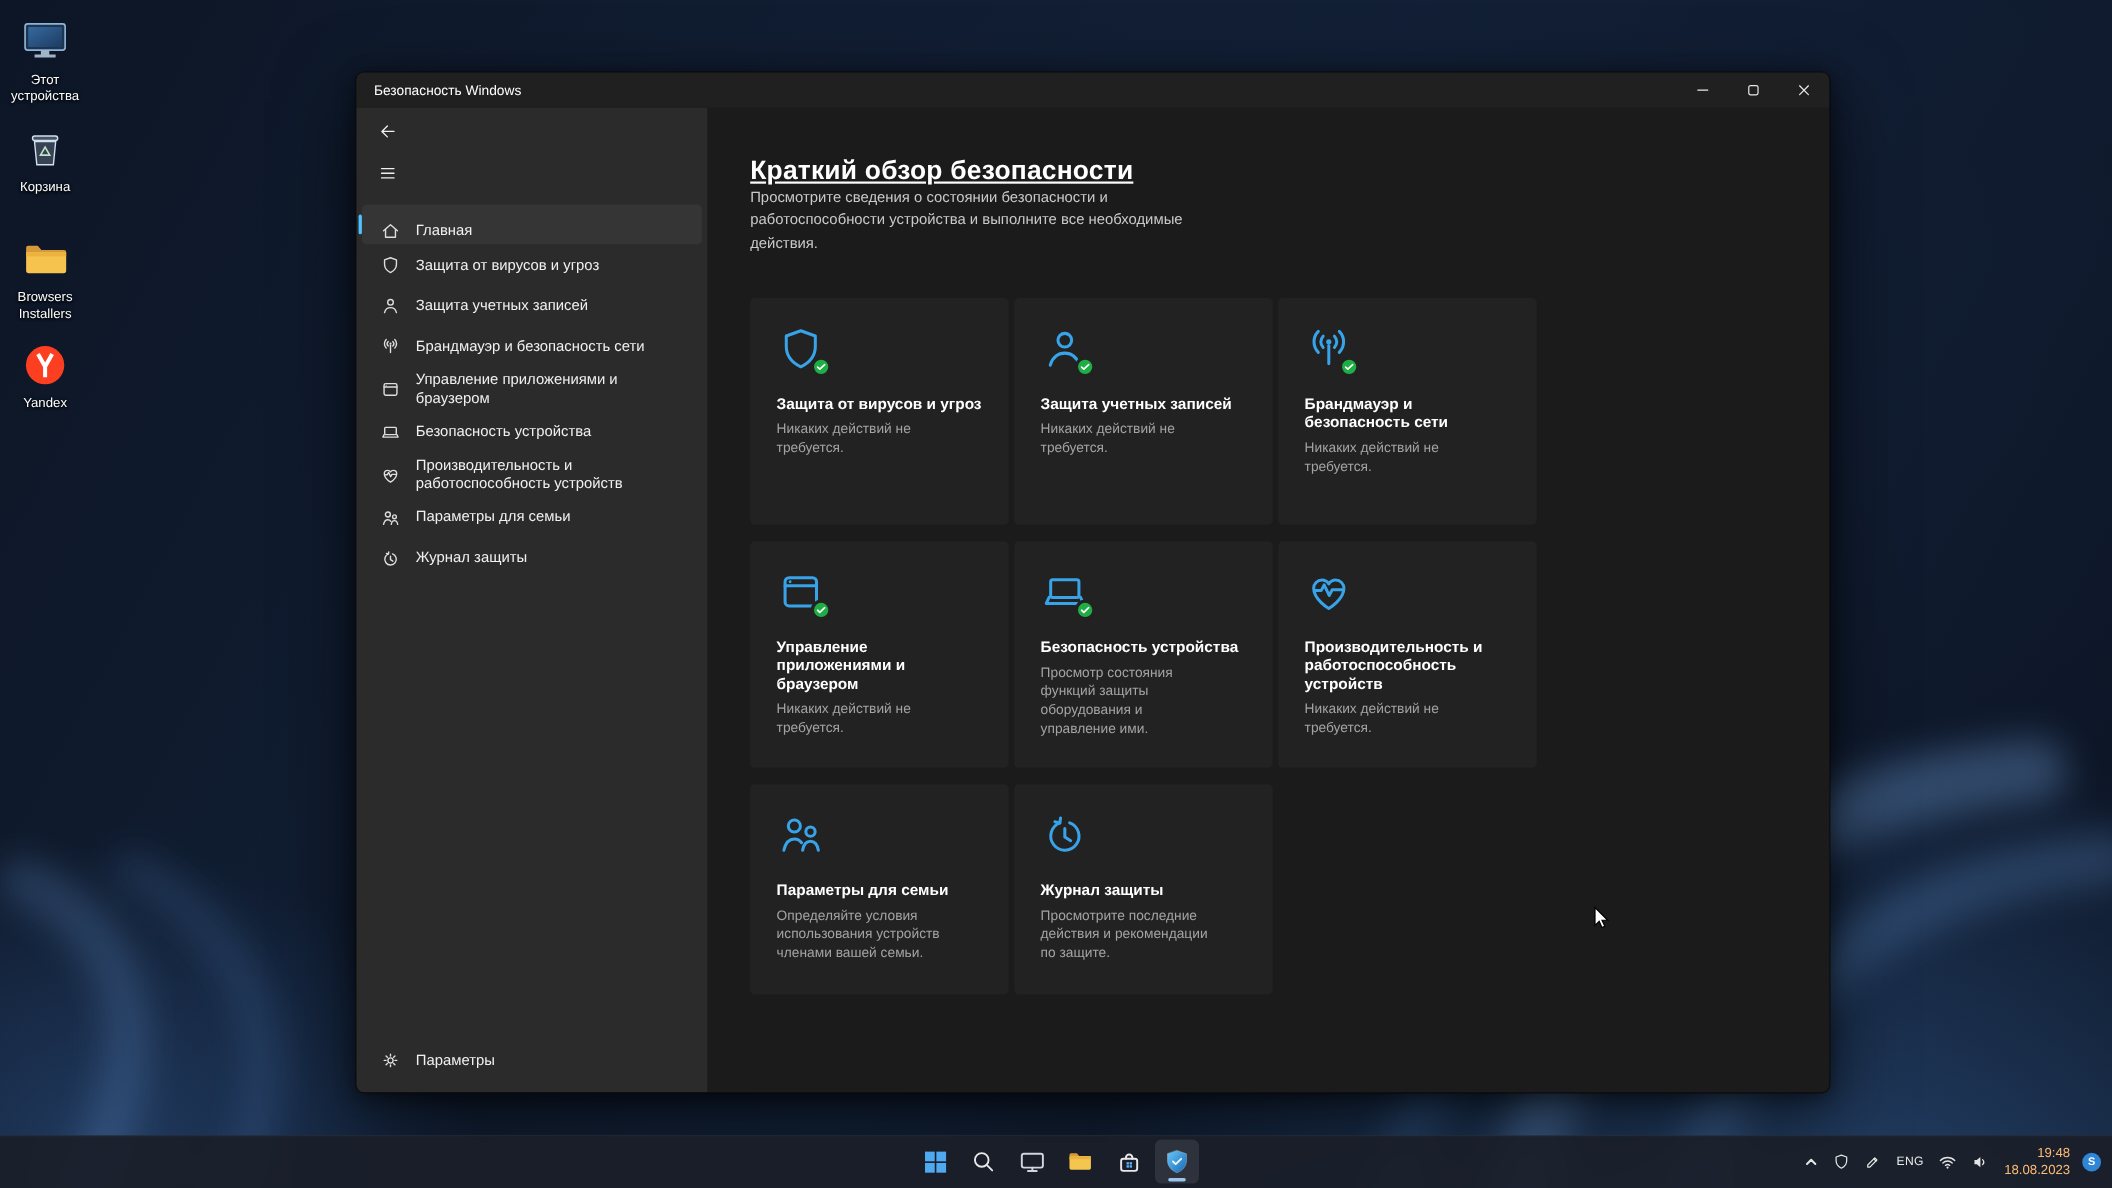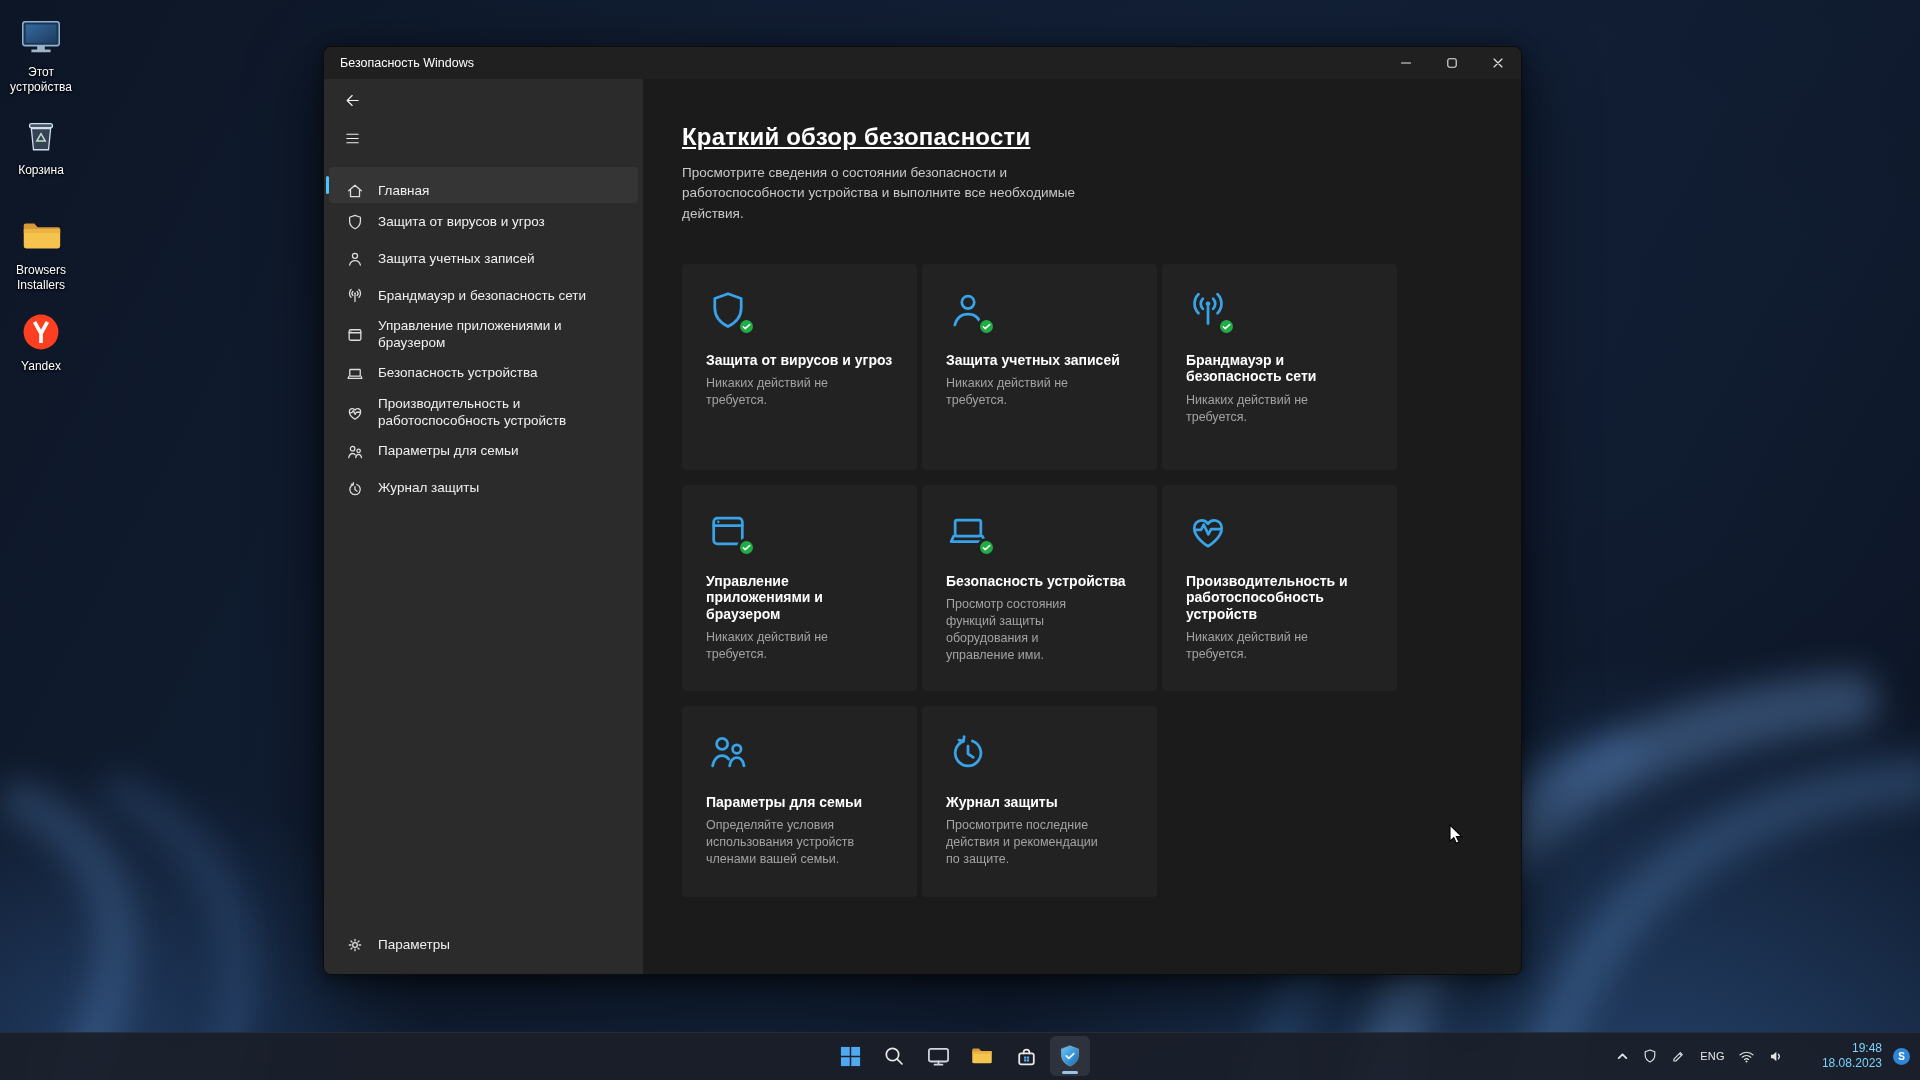--- a/index.html
+++ b/index.html
@@ -23,21 +23,21 @@
   svg.ic.checkmark { stroke:#fff; stroke-width:3.4; }
 
   
   .desk-icons { position:absolute; left:2px; top:0; width:78px; }
   .desk-icon { position:absolute; left:0; width:78px; display:flex; flex-direction:column; align-items:center; cursor:default; }
   .desk-art { height:46px; display:flex; align-items:flex-end; justify-content:center; }
   .desk-label { margin-top:5px; font-size:12px; line-height:1.25; color:#fff; text-align:center;
                 text-shadow:0 1px 2px rgba(0,0,0,.9), 0 0 3px rgba(0,0,0,.7); }
 
   
-  .window { position:absolute; left:323px; top:46px; width:1199px; height:929px;
+  .window { position:absolute; left:323px; top:65px; width:1341px; height:929px;
             border-radius:8px; overflow:hidden; background:#1b1b1b;
             border:1px solid rgba(0,0,0,.55);
             box-shadow:0 24px 70px rgba(0,0,0,.6), 0 4px 18px rgba(0,0,0,.45); }
   .titlebar { height:32px; background:#202020; display:flex; align-items:center; }
   .win-title { padding-left:16px; font-size:12.5px; color:#ffffff; }
   .caption { margin-left:auto; display:flex; height:32px; }
   .cap-btn { width:46px; height:32px; display:flex; align-items:center; justify-content:center;
              background:transparent; border:none; color:#e8e8e8; }
   .win-body { display:flex; height:calc(100% - 32px); }
 
@@ -52,21 +52,21 @@
   .nav-item.selected { background:rgba(255,255,255,0.05);align-items:flex-end; }
   .pill { position:absolute; left:-3px; top:50%; transform:translateY(-50%); width:3px; height:18px;
           border-radius:2px; background:#4cc2ff; }
   .nav-ic { width:18px; flex:none; display:flex; color:#dedede; }
   .nav-label { font-size:13.5px; line-height:1.25; max-width:230px; }
   .sidebar-bottom { position:absolute; left:0; right:0; bottom:10px; }
 
   
   .content { flex:1; background:#1b1b1b; padding:44px 0 0 39px; color:#fff; }
   .page-title { font-size:24px; font-weight:600; letter-spacing:.2px;text-decoration:underline; }
-  .page-subtitle { margin-top:12px; max-width:400px; font-size:13.5px; line-height:1.5; color:#c9c9c9; }
+  .page-subtitle { max-width:400px; font-size:13.5px; line-height:1.5; color:#c9c9c9; }
   .tiles { margin-top:40px; display:grid; grid-template-columns:repeat(3,235px);
            grid-template-rows:206px 206px 191px; column-gap:5px; row-gap:15px; }
   .tile { background:#222222; border-radius:4px; padding:24px 24px 0 24px; cursor:default; }
   .tile-icon { position:relative; width:44px; height:44px; color:#38a3e8; }
   .check { position:absolute; right:-6px; bottom:-4px; width:19px; height:19px; background:#1fae46;
            border:3px solid #222222; border-radius:50%; display:flex; align-items:center; justify-content:center; }
   .tile-title { margin-top:20px; font-size:14px; font-weight:700; line-height:1.18; }
   .tile-desc { margin-top:7px; font-size:12.5px; line-height:1.35; color:#a3a3a3; max-width:162px; }
 
   
@@ -77,21 +77,21 @@
                display:flex; align-items:center; gap:4px; }
   .tb-btn { position:relative; width:40px; height:40px; border:none; background:transparent; border-radius:6px;
             display:flex; align-items:center; justify-content:center; }
   .tb-btn.active { background:rgba(255,255,255,0.09); }
   .tb-btn.active::after { content:""; position:absolute; bottom:2px; left:50%; transform:translateX(-50%);
                           width:16px; height:3px; border-radius:2px; background:#9ac4e8; }
   .tray { position:absolute; right:10px; bottom:0; height:48px; display:flex; align-items:center; gap:9px; }
   .tray-btn { border:none; background:transparent; color:#e4e4e4; display:flex; align-items:center; justify-content:center;
               height:34px; padding:0 2px; border-radius:4px; }
   .tray-lang { font-size:11px; color:#eaeaea; letter-spacing:.3px; }
-  .tray-clock { text-align:right; font-size:12px; line-height:15px; color:#7dd3fc; padding:0 2px;margin-left:24px; }
+  .tray-clock { text-align:right; font-size:12px; line-height:15px; color:#fdba74; padding:0 2px; }
   .tray-badge { width:17px; height:17px; border-radius:50%; background:#2f86d6; color:#fff;
                 font-size:10px; font-weight:700; display:flex; align-items:center; justify-content:center; }
 
   .cursor { position:absolute; left:1443px; top:822px; pointer-events:none; }
 </style>
 </head>
 <body>
 
 <svg width="0" height="0" style="position:absolute" aria-hidden="true">
   <defs>

